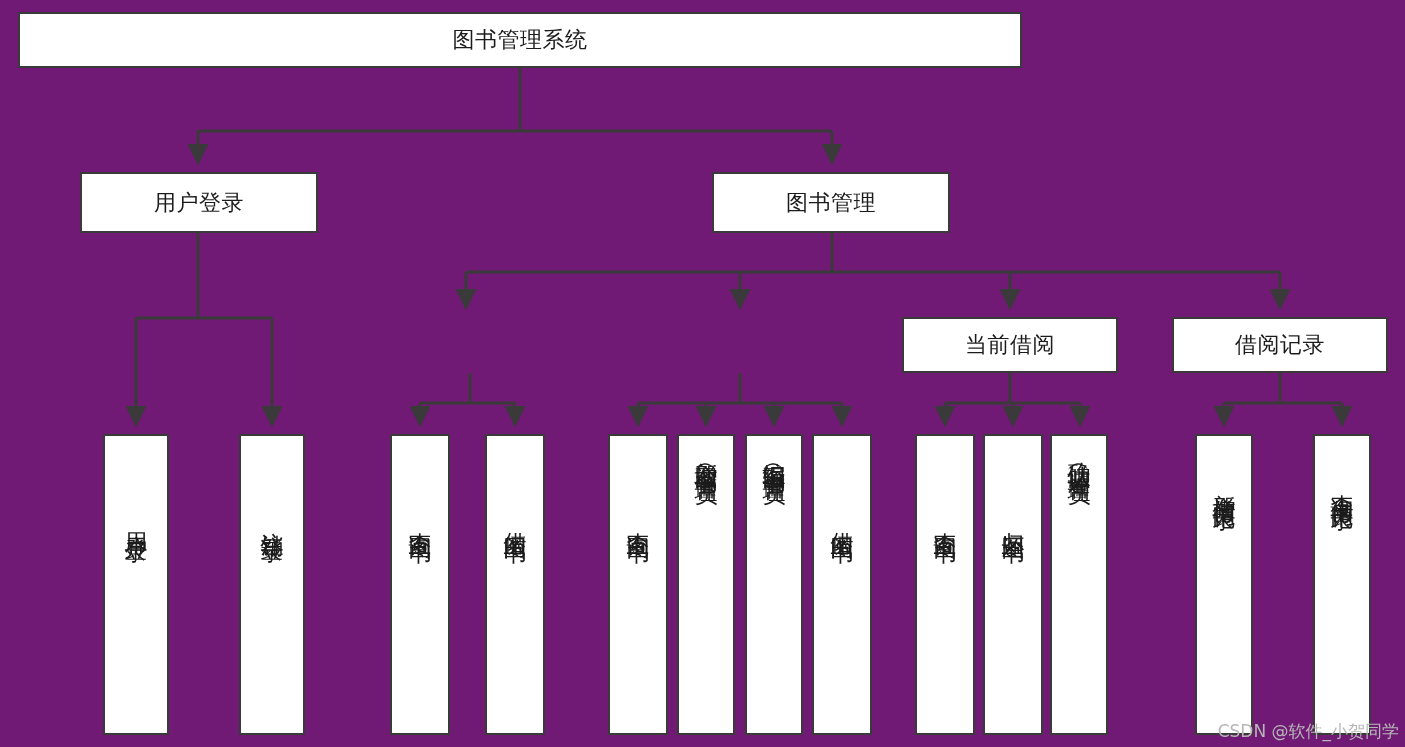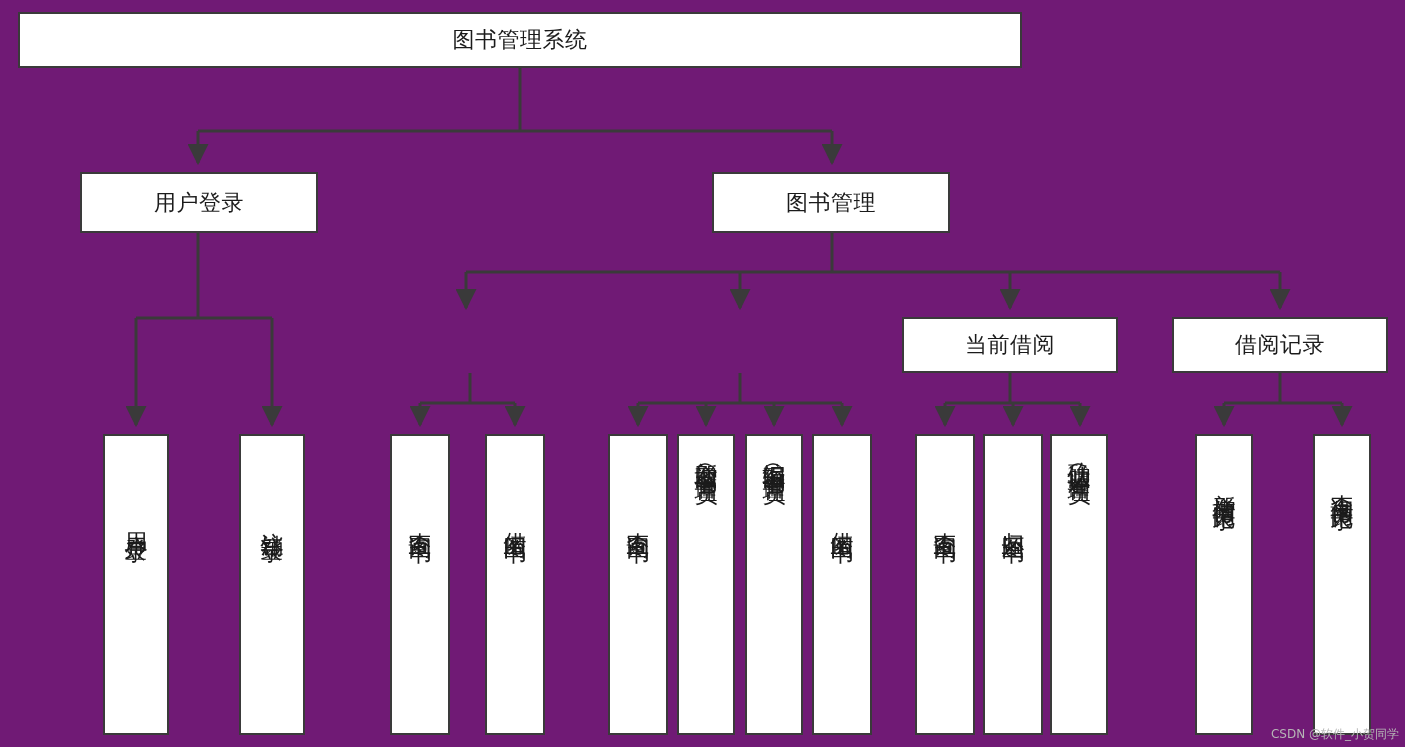--- a/index.html
+++ b/index.html
@@ -59,21 +59,21 @@
     text-orientation: upright;
     font-size: 23px;
     letter-spacing: 3px;
     line-height: 1;
     white-space: nowrap;
   }
   #watermark {
     position: absolute;
     right: 6px;
     bottom: 4px;
-    font-size: 12px;
+    font-size: 17px;
     color: #b6b6b6;
     white-space: nowrap;
     user-select: none;
   }
 </style>
 </head>
 <body>
 
 <div id="diagram-root">
 

